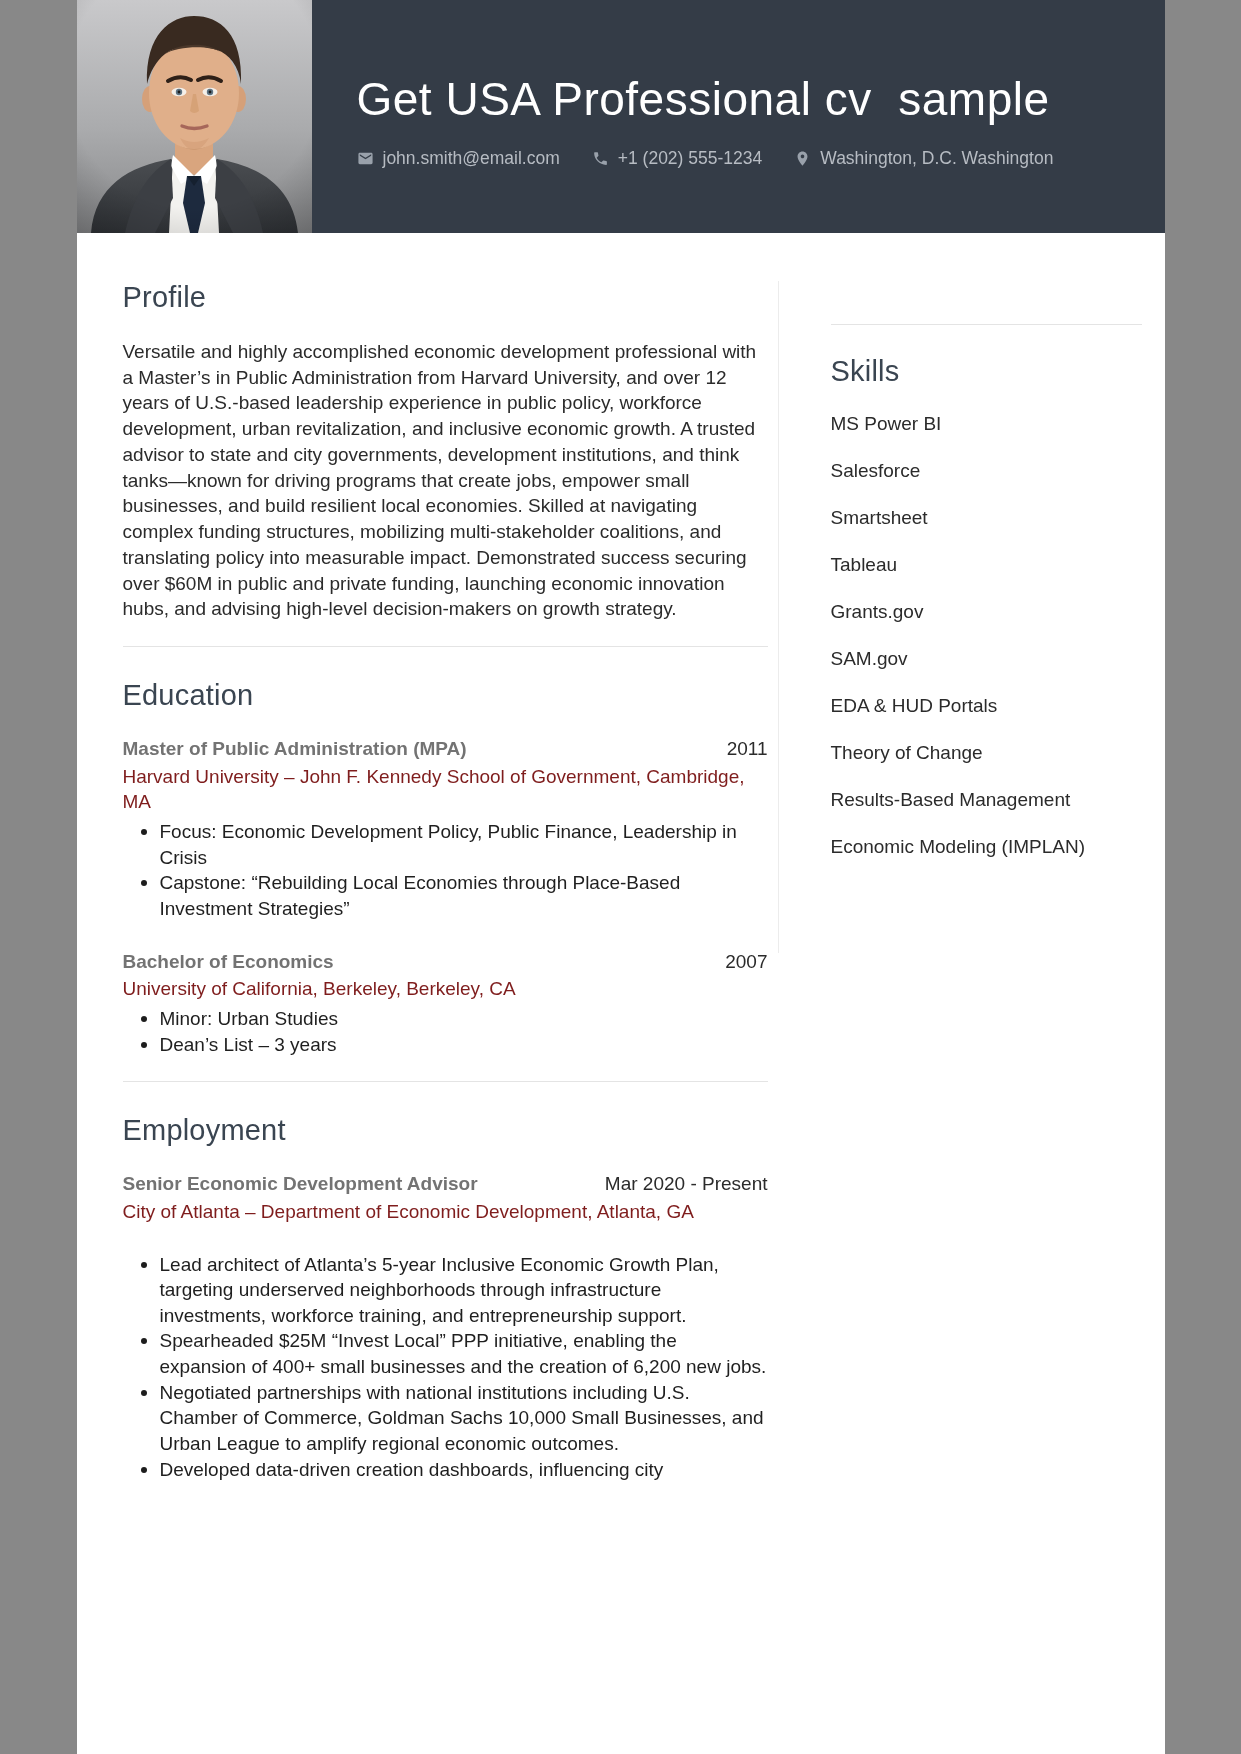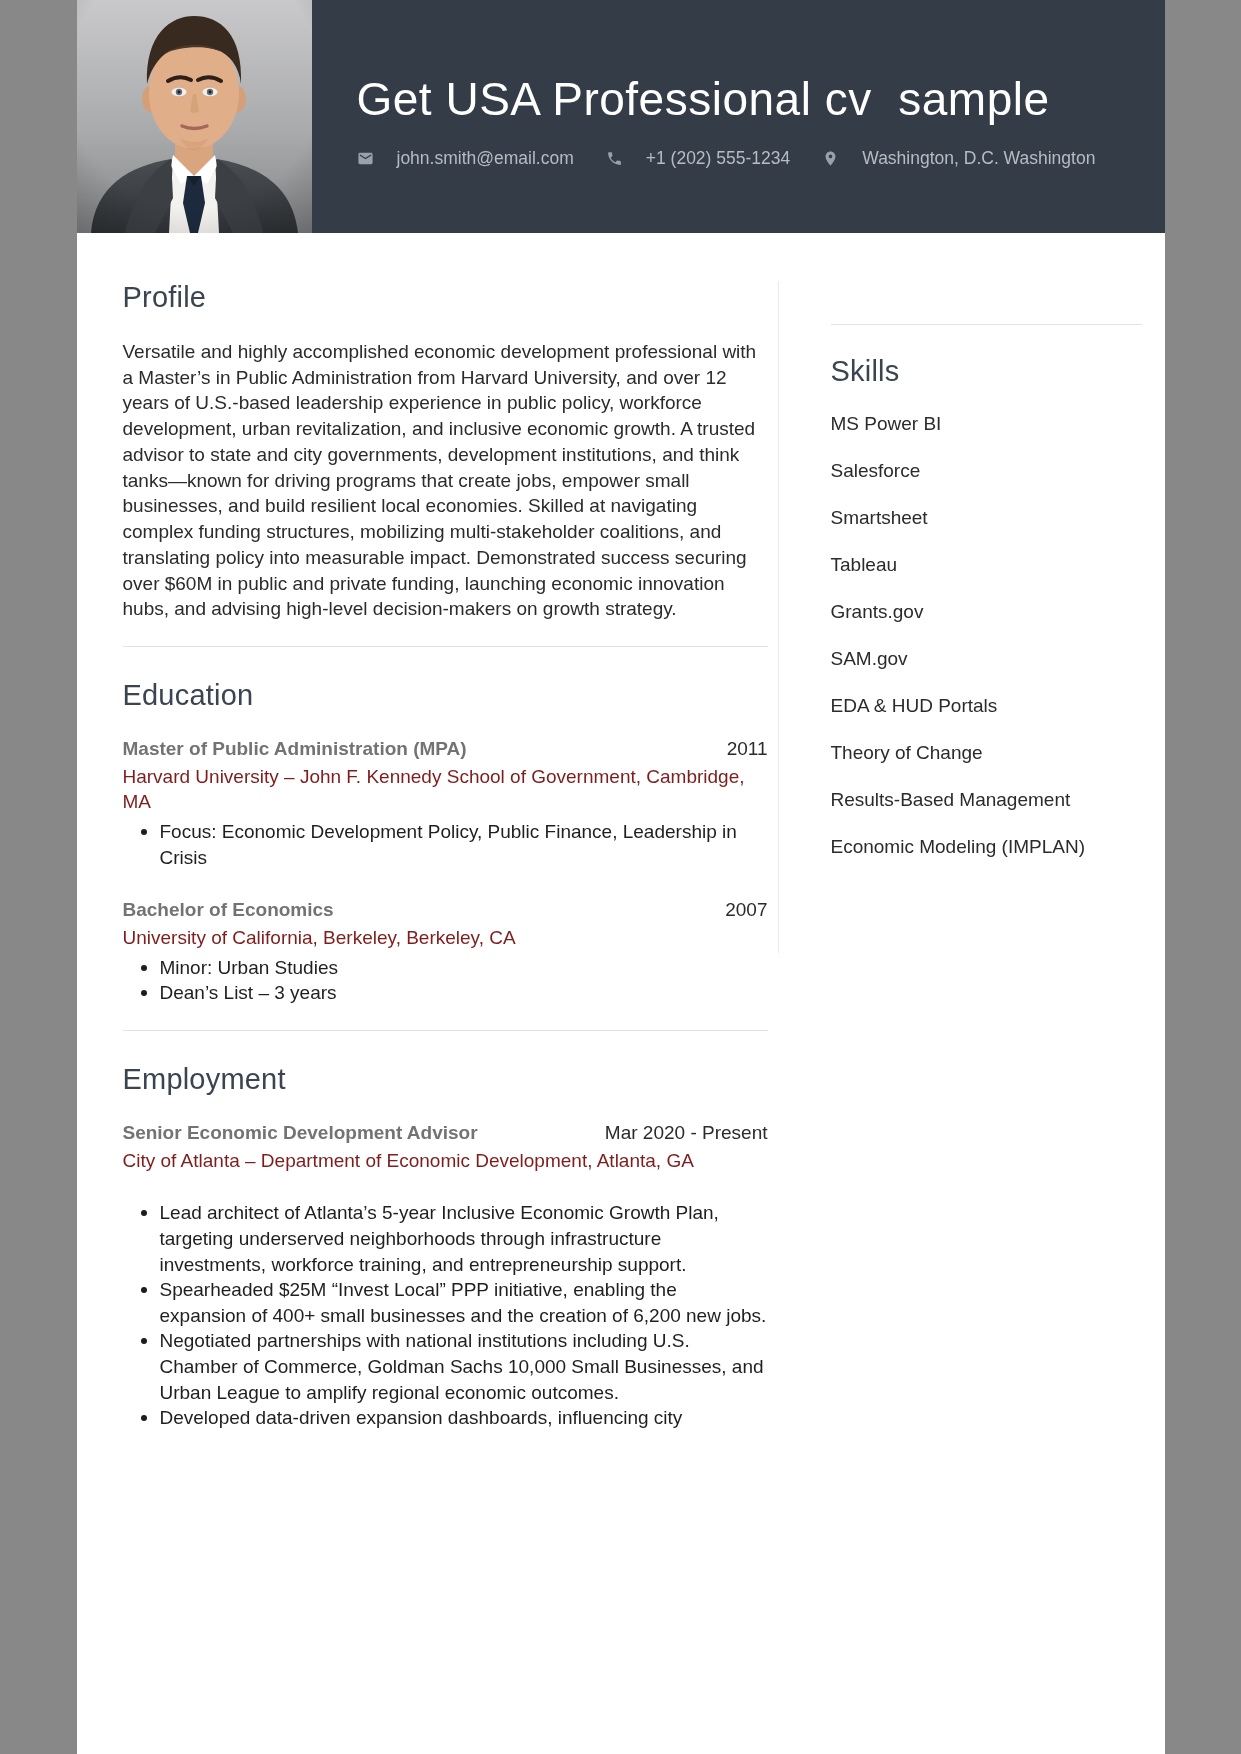--- a/index.html
+++ b/index.html
@@ -9,21 +9,21 @@
     font-family:"Liberation Sans", sans-serif;
     -webkit-font-smoothing:antialiased;
   }
   
   .header { display:flex; height:233px; background:#343c47; }
   .photo { width:235px; height:233px; flex:none; overflow:hidden; }
   .photo svg { display:block; width:235px; height:233px; }
   .header-main { display:flex; flex-direction:column; justify-content:center; padding-left:45px; padding-top:8px; }
   h1.name { font-size:46px; font-weight:300; color:#ffffff; margin:0 0 22px; white-space:pre; letter-spacing:0.5px; }
   .contact-row { display:flex; gap:32px; font-size:17.5px; color:#b7bcc3; align-items:center; }
-  .contact-item { display:flex; align-items:center; gap:23px; }
+  .contact-item { display:flex; align-items:center; gap:9px; }
   .cicon { width:17px; height:17px; fill:#99a1ab; flex:none; }
   
   .content { display:flex; align-items:flex-start; padding:48px 23px 0 46px; box-sizing:border-box; }
   .main { width:645px; flex:none; }
   .sidebar { margin-left:auto; width:364px; flex:none; box-sizing:border-box;
              border-left:1px solid #ececec; padding:2px 0 95px 52px; }
   h2.sec { font-size:29px; font-weight:400; color:#3a4551; margin:0 0 25px; letter-spacing:0.2px; }
   .profile-text { font-size:19px; line-height:1.355; color:#2b2b2b; margin:0; }
   hr.sep { border:none; border-top:1px solid #e4e4e4; margin:24px 0 32px; }
   .entry { margin-bottom:28px; }
@@ -150,20 +150,21 @@
         <h2 class="sec">Education</h2>
 
         <div class="entry">
           <div class="entry-head">
             <span class="entry-title">Master of Public Administration (MPA)</span>
             <span class="entry-date">2011</span>
           </div>
           <div class="entry-sub">Harvard University – John F. Kennedy School of Government, Cambridge, MA</div>
           <ul class="bullets">
             <li>Focus: Economic Development Policy, Public Finance, Leadership in Crisis</li>
+            <li>Capstone: “Rebuilding Local Economies through Place-Based Investment Strategies”</li>
           </ul>
         </div>
 
         <div class="entry">
           <div class="entry-head">
             <span class="entry-title">Bachelor of Economics</span>
             <span class="entry-date">2007</span>
           </div>
           <div class="entry-sub">University of California, Berkeley, Berkeley, CA</div>
           <ul class="bullets">
@@ -181,21 +182,21 @@
         <div class="entry">
           <div class="entry-head">
             <span class="entry-title">Senior Economic Development Advisor</span>
             <span class="entry-date">Mar 2020 - Present</span>
           </div>
           <div class="entry-sub">City of Atlanta – Department of Economic Development, Atlanta, GA</div>
           <ul class="bullets spaced">
             <li>Lead architect of Atlanta’s 5-year Inclusive Economic Growth Plan, targeting underserved neighborhoods through infrastructure investments, workforce training, and entrepreneurship support.</li>
             <li>Spearheaded $25M “Invest Local” PPP initiative, enabling the expansion of 400+ small businesses and the creation of 6,200 new jobs.</li>
             <li>Negotiated partnerships with national institutions including U.S. Chamber of Commerce, Goldman Sachs 10,000 Small Businesses, and Urban League to amplify regional economic outcomes.</li>
-            <li>Developed data-driven expansion dashboards, influencing city</li>
+            <li>Developed data-driven creation dashboards, influencing city</li>
           </ul>
         </div>
       </section>
 
     </div>
 
     <div class="sidebar">
 
 
       <hr class="sep">

